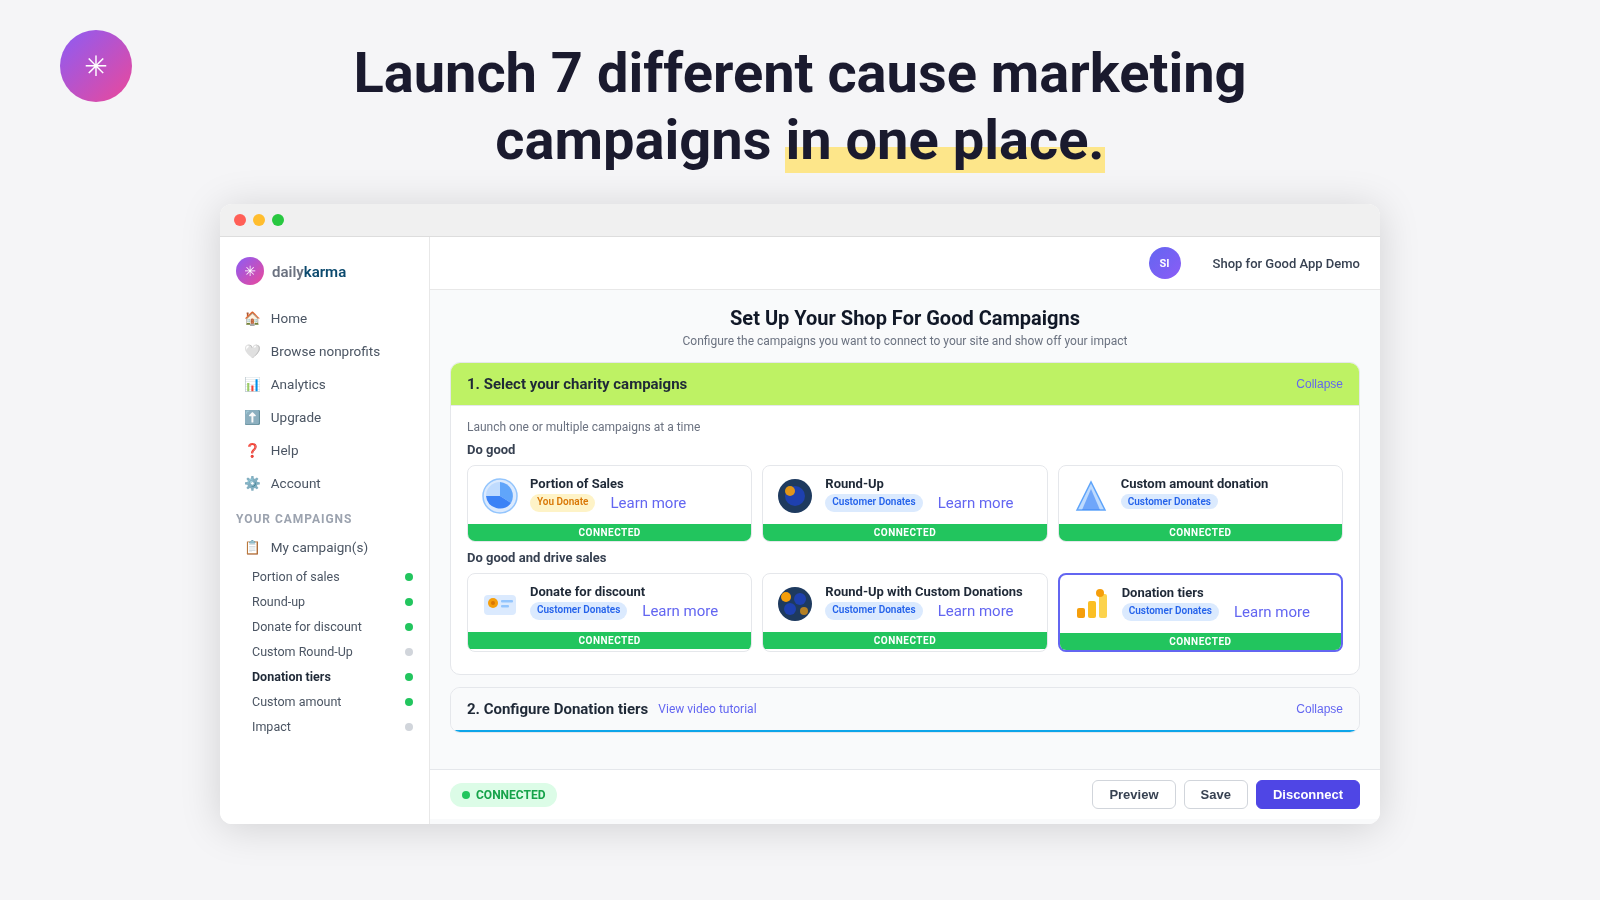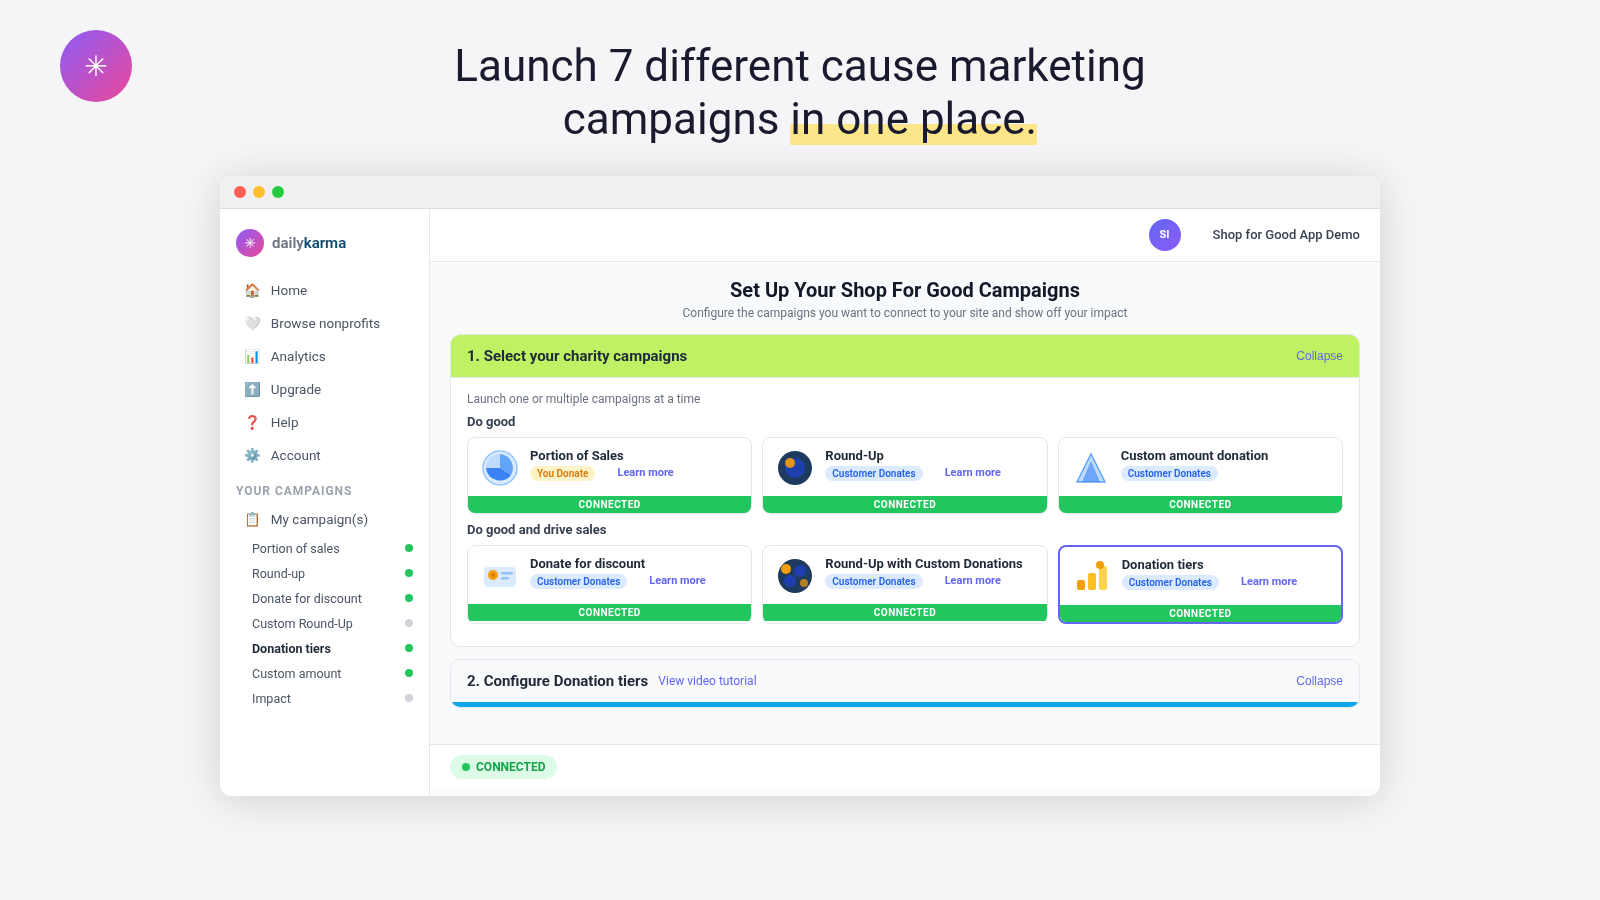--- a/index.html
+++ b/index.html
@@ -27,22 +27,22 @@
       background: linear-gradient(135deg, #8b5cf6, #ec4899);
       display: flex;
       align-items: center;
       justify-content: center;
     }
     .logo-icon {
       color: white;
       font-size: 28px;
     }
     .page-title {
-      font-size: 44px;
-      font-weight: 400;
+      font-size: 56px;
+      font-weight: 700;
       color: #1a1a2e;
       line-height: 1.2;
       text-align: center;
     }
     .highlight {
       background: linear-gradient(180deg, transparent 60%, #fde68a 60%);
     }
 
     
     .app-window {
@@ -241,30 +241,30 @@
       width: 40px;
       height: 40px;
       flex-shrink: 0;
       display: flex;
       align-items: center;
       justify-content: center;
       font-size: 22px;
     }
     .campaign-card-info { flex: 1; }
     .campaign-card-name { font-size: 13px; font-weight: 700; color: #1f2937; margin-bottom: 3px; }
-    .campaign-card-tags { display: flex; gap: 22px; flex-wrap: wrap; }
+    .campaign-card-tags { display: flex; gap: 15px; flex-wrap: wrap; }
     .tag {
       font-size: 10px;
       padding: 2px 7px;
       border-radius: 20px;
       font-weight: 600;
     }
     .tag-yellow { background: #fef3c7; color: #d97706; }
     .tag-blue { background: #dbeafe; color: #2563eb; }
-    .tag-link { color: #6366f1; font-size: 11px; cursor: pointer; text-decoration: none; font-weight: bold; }
+    .tag-link { color: #6366f1; font-size: 15px; cursor: pointer; text-decoration: none; }
     .campaign-connected-bar {
       background: #22c55e;
       color: white;
       font-size: 10px;
       font-weight: 700;
       text-align: center;
       padding: 3px;
       letter-spacing: 0.05em;
     }
 
@@ -307,21 +307,21 @@
       border-color: #4f46e5;
     }
 
     
     .configure-header {
       display: flex;
       align-items: center;
       justify-content: space-between;
       padding: 12px 16px;
       background: #f9fafb;
-      border-bottom: 5px solid #0ea5e9;
+      border-bottom: 2px solid #0ea5e9;
     }
     .configure-title-group {
       display: flex;
       align-items: center;
       gap: 10px;
     }
     .configure-title { font-size: 15px; font-weight: 700; color: #1f2937; }
     .video-link { font-size: 12px; color: #6366f1; cursor: pointer; }
   </style>
 </head>
@@ -595,17 +595,22 @@
             </div>
           </div>
 
         </div>
 
         <div class="bottom-toolbar">
           <div class="connected-badge">
             <span class="connected-dot"></span>
             <span>CONNECTED</span>
           </div>
+          <div class="toolbar-actions">
+            <button class="btn">Preview</button>
+            <button class="btn">Save</button>
+            <button class="btn btn-primary">Disconnect</button>
+          </div>
         </div>
       </div>
     </div>
   </div>
 </div>
 
 </body></html>

